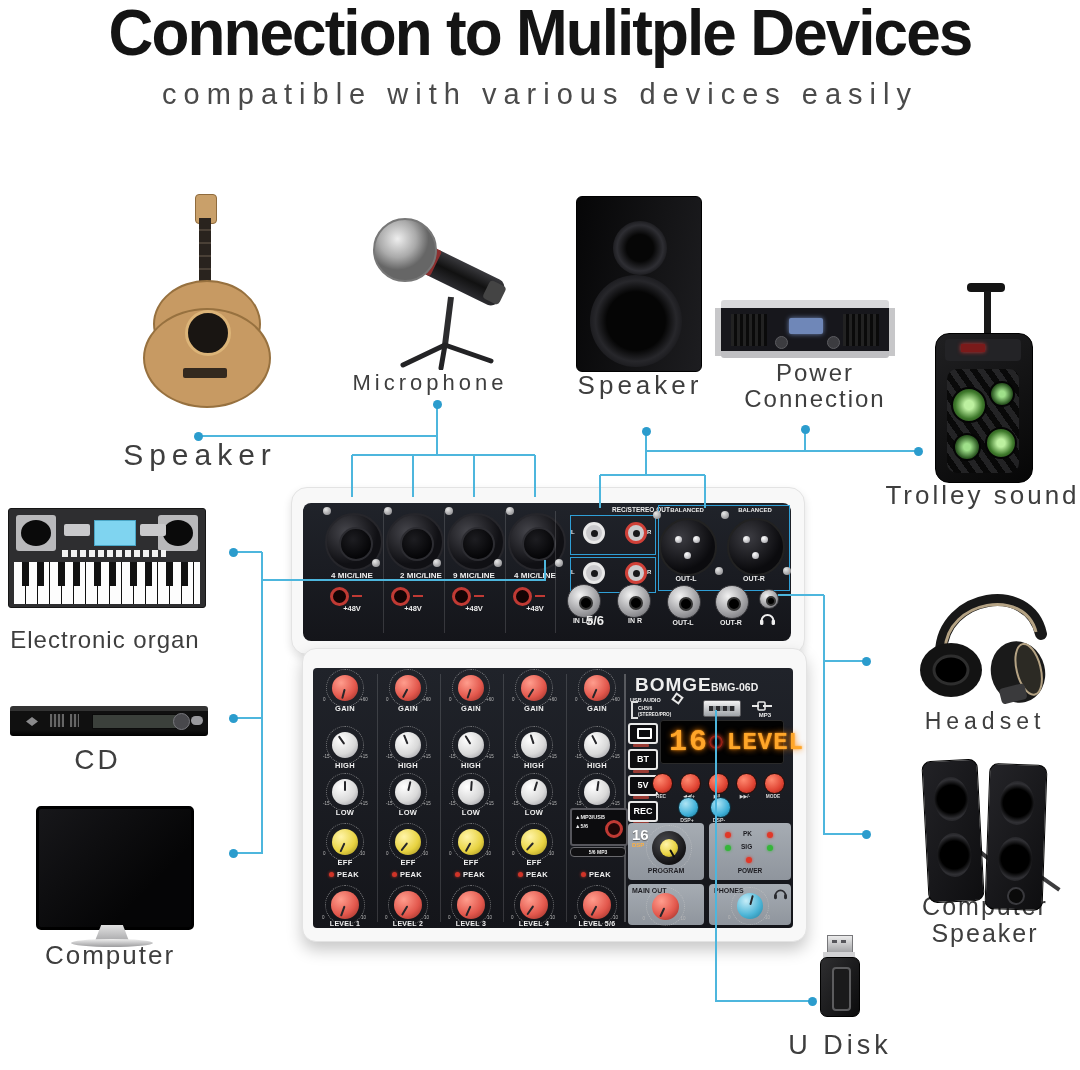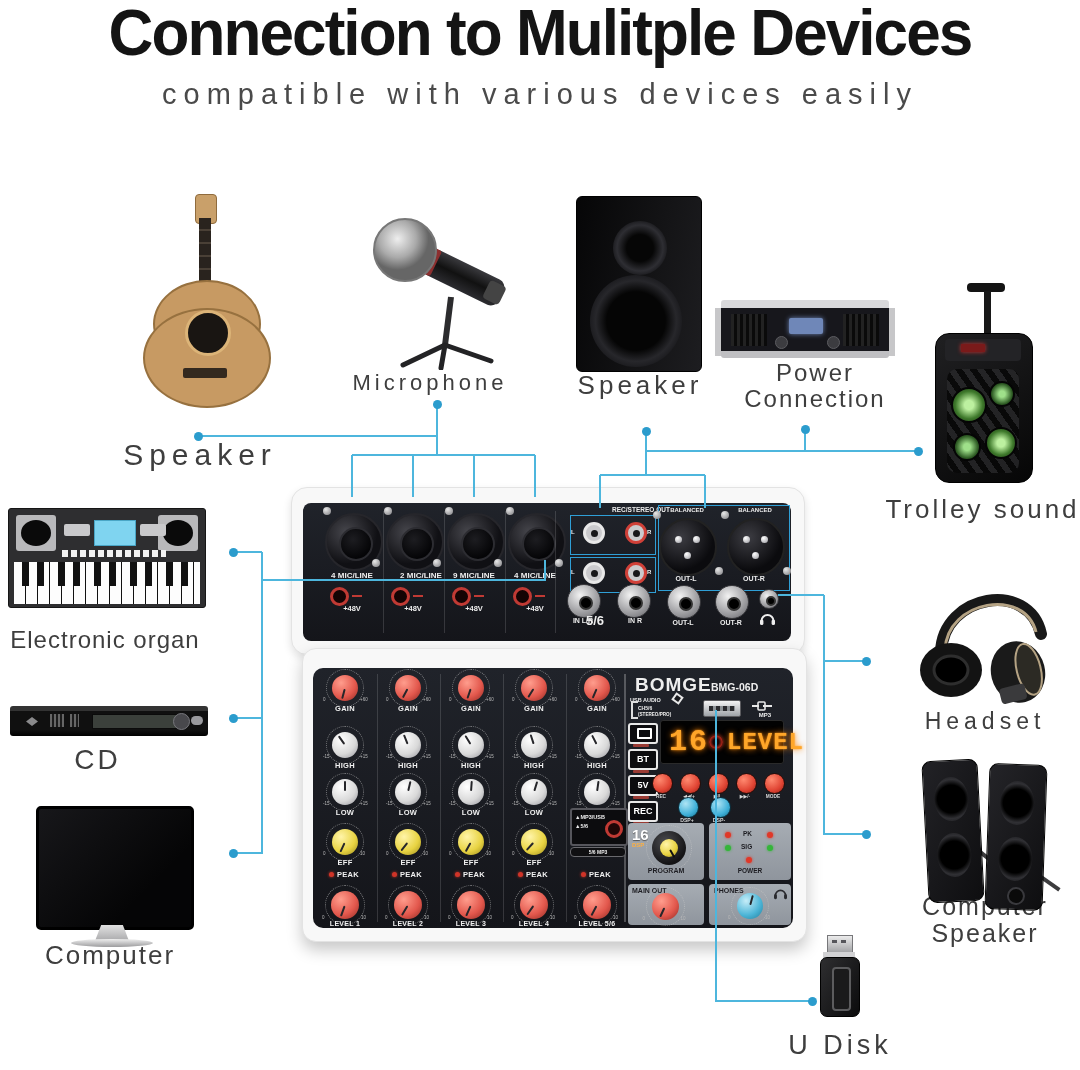--- a/index.html
+++ b/index.html
@@ -123,21 +123,21 @@
   <div class="abs" style="left:51px;top:8px;width:7px;height:46px;background:#181818"></div>
   <div class="abs" style="left:2px;top:50px;width:96px;height:148px;border-radius:14px;background:linear-gradient(145deg,#202022,#060606);border:1px solid #000"></div>
   <div class="abs" style="left:12px;top:56px;width:76px;height:22px;background:#232326;border-radius:4px"></div>
   <div class="abs" style="left:28px;top:61px;width:24px;height:8px;background:#7a1a1a;box-shadow:0 0 4px #c33"></div>
   <div class="abs" style="left:14px;top:86px;width:72px;height:104px;background:repeating-linear-gradient(55deg,rgba(40,40,42,.8) 0 6px,rgba(8,8,8,.9) 6px 12px);border-radius:10px"></div>
   <div class="abs" style="left:18px;top:104px;width:32px;height:32px;border-radius:50%;background:radial-gradient(circle,#bdf0a0 20%,#3f7a2c 60%,#10240c);border:2px solid #050505"></div>
   <div class="abs" style="left:56px;top:98px;width:22px;height:22px;border-radius:50%;background:radial-gradient(circle,#9fe08a 20%,#2e5b24 65%,#0d1f0a);border:2px solid #050505"></div>
   <div class="abs" style="left:20px;top:150px;width:24px;height:24px;border-radius:50%;background:radial-gradient(circle,#9fe08a 20%,#2e5b24 65%,#0d1f0a);border:2px solid #050505"></div>
   <div class="abs" style="left:52px;top:144px;width:28px;height:28px;border-radius:50%;background:radial-gradient(circle,#bdf0a0 20%,#3f7a2c 60%,#10240c);border:2px solid #050505"></div>
 </div>
-<div class="abs dlabel" style="left:885px;top:494px;width:195px;font-size:26px;letter-spacing:3px">Trolley sound</div>
+<div class="abs dlabel" style="left:885px;top:480px;width:195px;font-size:26px;letter-spacing:3px">Trolley sound</div>
 
 <div class="dev" style="left:8px;top:508px;width:198px;height:100px">
   <div class="abs" style="inset:0;background:#2e2e30;border-radius:3px;border:1px solid #161616"></div>
   <div class="abs" style="left:8px;top:7px;width:40px;height:36px;background:#b9b9bb;border-radius:3px"></div>
   <div class="abs" style="left:13px;top:12px;width:30px;height:26px;border-radius:50%;background:#0a0a0a"></div>
   <div class="abs" style="left:150px;top:7px;width:40px;height:36px;background:#b9b9bb;border-radius:3px"></div>
   <div class="abs" style="left:155px;top:12px;width:30px;height:26px;border-radius:50%;background:#0a0a0a"></div>
   <div class="abs" style="left:56px;top:16px;width:26px;height:12px;background:#c9c9cb;border-radius:2px"></div>
   <div class="abs" style="left:86px;top:12px;width:40px;height:24px;background:#7fd4f0;border:1px solid #4aa6c6"></div>
   <div class="abs" style="left:132px;top:16px;width:26px;height:12px;background:#c9c9cb;border-radius:2px"></div>
@@ -309,21 +309,21 @@
     <div class="screw" style="left: 203px; top: 4px;"></div>
     <div class="screw" style="left: 252px; top: 56px;"></div>
     <div class="wlab" style="left: 202px; top: 68px; width: 60px; font-size: 8px;">4 MIC/LINE</div>
     <div class="phj" style="left: 210px; top: 84px;"></div>
     <div class="pharrow" style="left: 232px; top: 92px; width: 10px;"></div>
     <div class="wlab" style="left: 212px; top: 101px; width: 40px; font-size: 7.5px;">+48V</div>
     <div class="sep" style="left: 252px; top: 8px; height: 122px;"></div>
   </div>
 
 <div class="mbody" style="left:302px;top:648px;width:503px;height:292px;border-radius:14px;box-shadow:0 8px 16px rgba(0,0,0,.22)"></div>
-<div class="mpanel" id="ctrl-panel" style="left:313px;top:668px;width:480px;height:260px;border-radius:10px">
+<div class="mpanel" id="ctrl-panel" style="left:313px;top:668px;width:480px;height:260px;border-radius:4px">
 
   <div class="sep" style="left:311px;top:6px;height:248px;width:2px;background:rgba(255,255,255,.25)"></div>
   <div class="wlab" style="left:322px;top:6px;width:78px;font-size:19px;letter-spacing:1px;text-align:left">BOMGE</div>
   <div class="wlab" style="left:398px;top:13px;width:62px;font-size:10.5px;text-align:left">BMG-06D</div>
   <div class="wlab" style="left:317px;top:29px;width:50px;font-size:5.5px;text-align:left">USB AUDIO</div>
   <div class="abs" style="left:360px;top:26px;width:9px;height:9px;background:#e8e8e8;transform:rotate(35deg)">
       <div class="abs" style="left:2px;top:2px;width:5px;height:5px;background:#17181c"></div>
     </div>
   <div class="wlab" style="left:325px;top:37px;width:40px;font-size:5px;text-align:left">CH5/6</div>
   <div class="wlab" style="left:325px;top:44px;width:54px;font-size:4.6px;text-align:left">(STEREO/PRO)</div>

